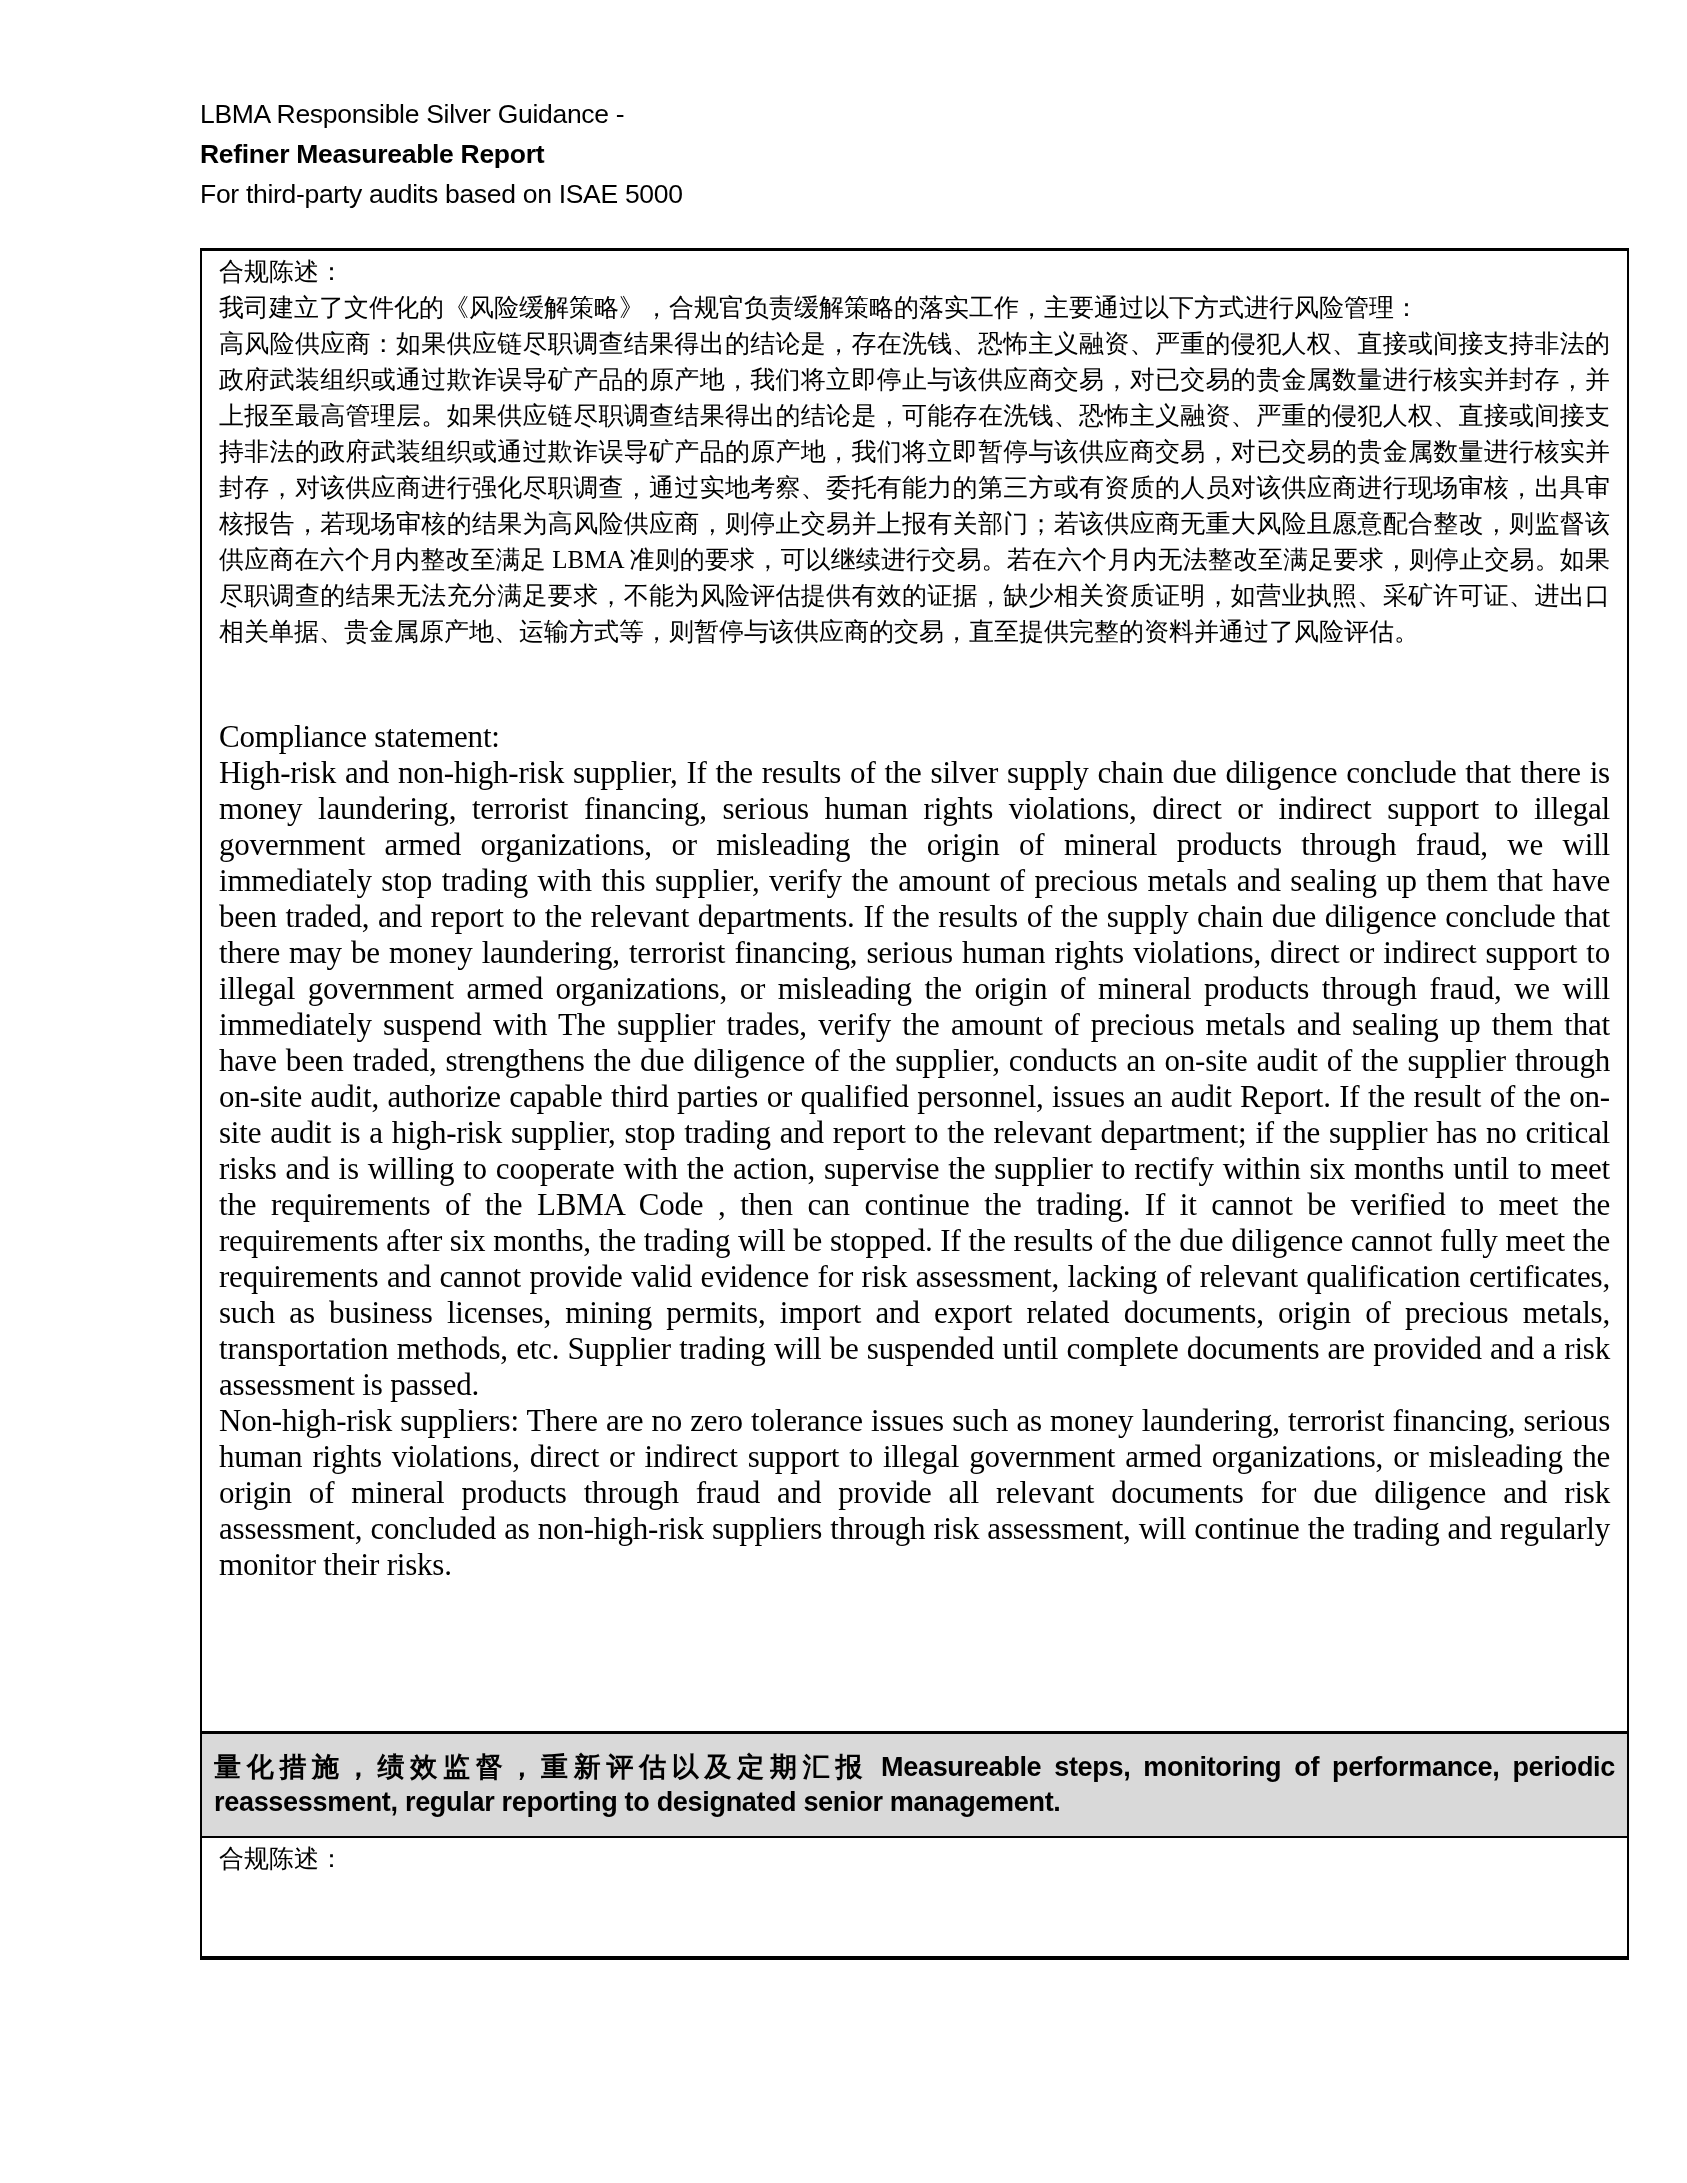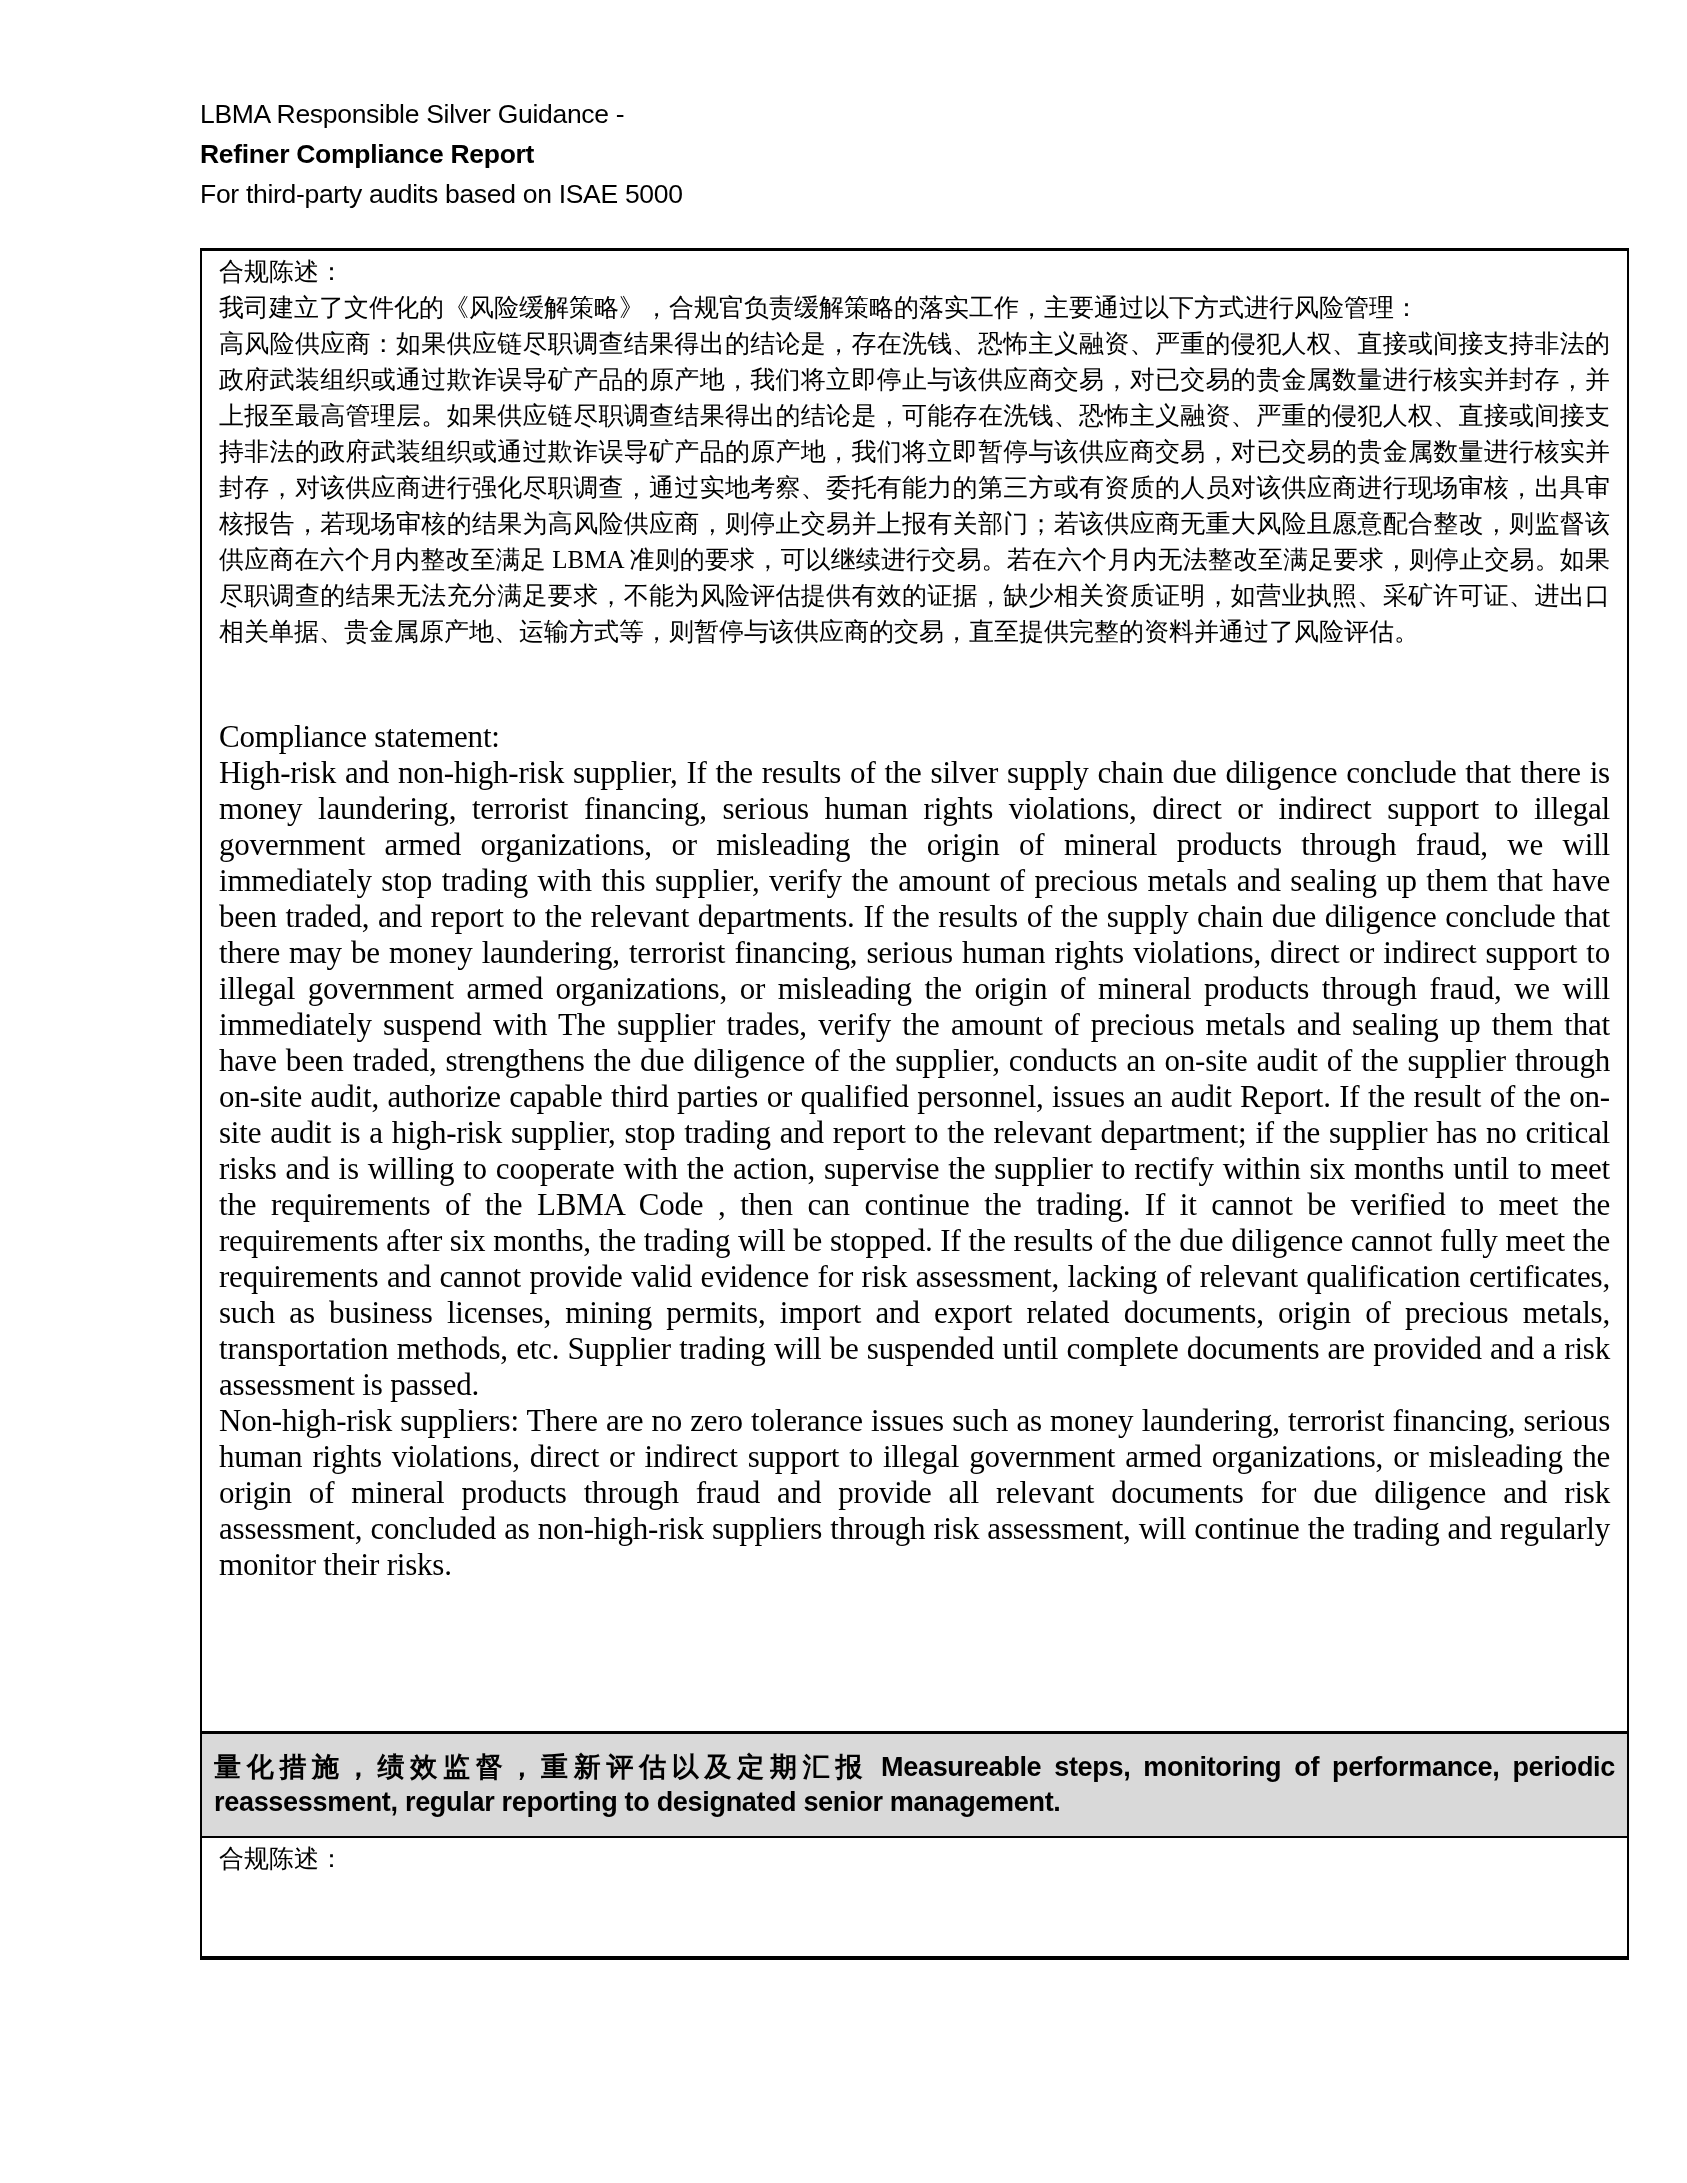--- a/index.html
+++ b/index.html
@@ -91,21 +91,21 @@
   .footer-date { text-align: center; }
   .footer-page { position: absolute; right: 0; top: 0; }
 </style>
 </head>
 <body>
 
 <div class="page">
 
   <div class="doc-header">
     <div>LBMA Responsible Silver Guidance -</div>
-    <div class="bold">Refiner Compliance Report</div>
+    <div class="bold">Refiner Measureable Report</div>
     <div>For third-party audits based on ISAE 5000</div>
   </div>
 
   <div class="tables">
 
     <div class="tbl tbl1">
       <div class="cellbody">
         <p class="zh">合规陈述：</p>
         <p class="zh">我司建立了文件化的《风险缓解策略》，合规官负责缓解策略的落实工作，主要通过以下方式进行风险管理：</p>
         <p class="zh">高风险供应商：如果供应链尽职调查结果得出的结论是，存在洗钱、恐怖主义融资、严重的侵犯人权、直接或间接支持非法的政府武装组织或通过欺诈误导矿产品的原产地，我们将立即停止与该供应商交易，对已交易的贵金属数量进行核实并封存，并上报至最高管理层。如果供应链尽职调查结果得出的结论是，可能存在洗钱、恐怖主义融资、严重的侵犯人权、直接或间接支持非法的政府武装组织或通过欺诈误导矿产品的原产地，我们将立即暂停与该供应商交易，对已交易的贵金属数量进行核实并封存，对该供应商进行强化尽职调查，通过实地考察、委托有能力的第三方或有资质的人员对该供应商进行现场审核，出具审核报告，若现场审核的结果为高风险供应商，则停止交易并上报有关部门；若该供应商无重大风险且愿意配合整改，则监督该供应商在六个月内整改至满足 LBMA 准则的要求，可以继续进行交易。若在六个月内无法整改至满足要求，则停止交易。如果尽职调查的结果无法充分满足要求，不能为风险评估提供有效的证据，缺少相关资质证明，如营业执照、采矿许可证、进出口相关单据、贵金属原产地、运输方式等，则暂停与该供应商的交易，直至提供完整的资料并通过了风险评估。</p>

